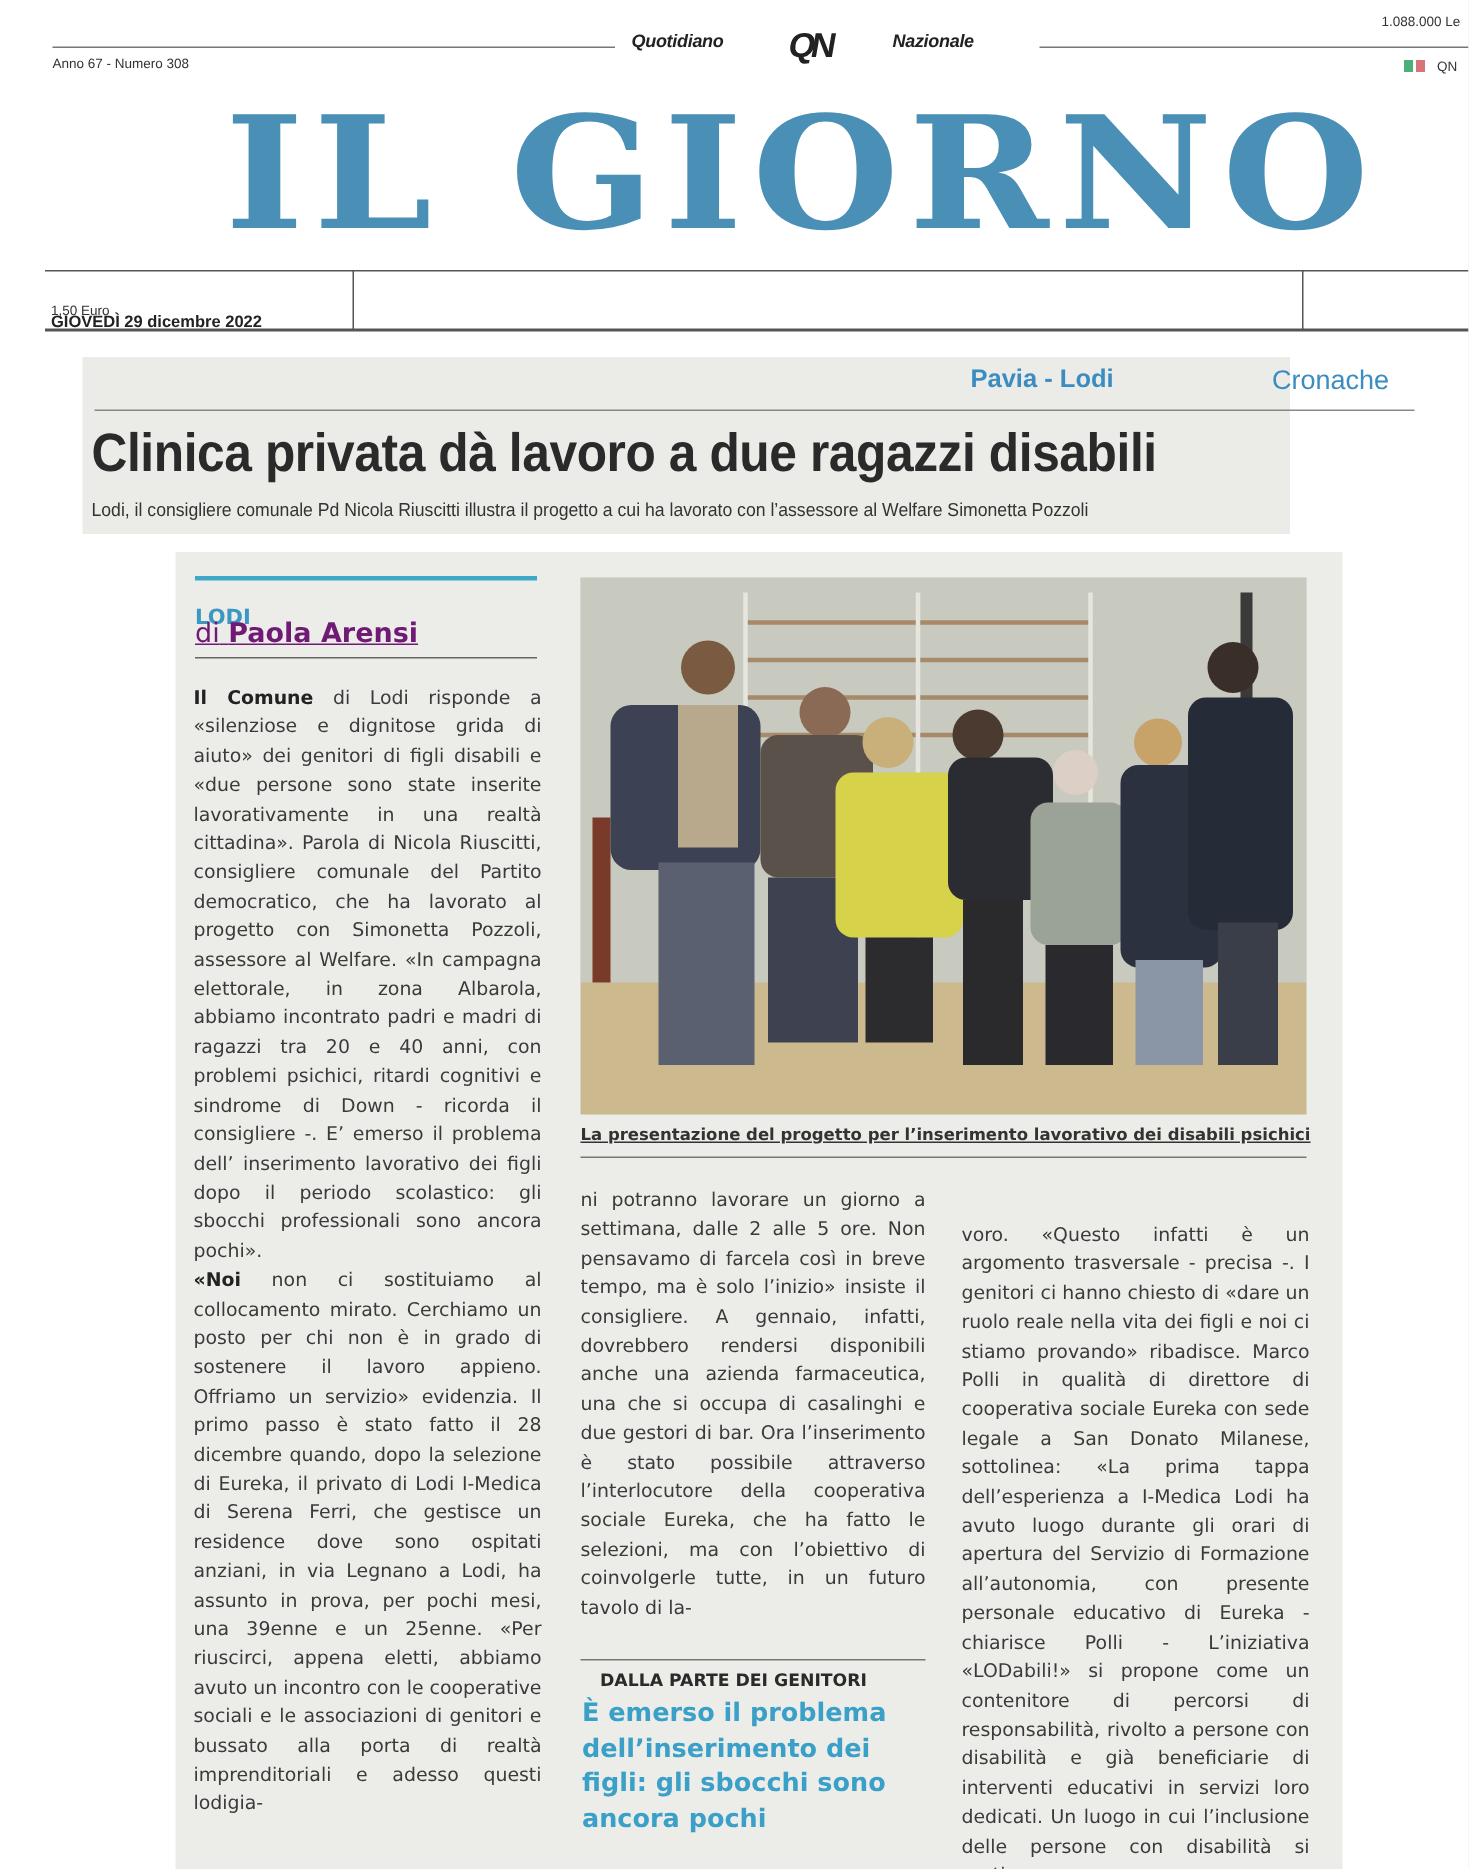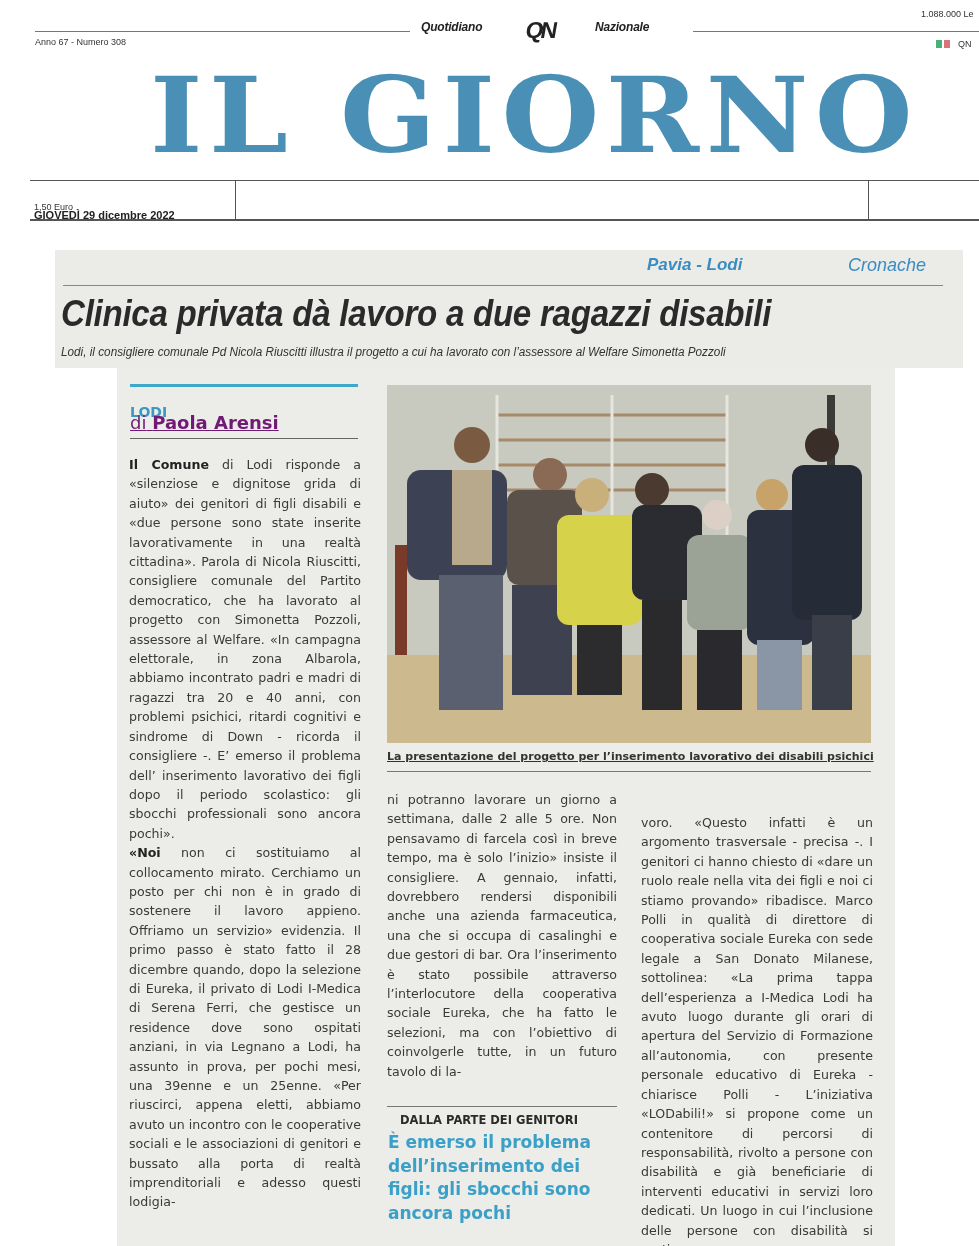--- a/index.html
+++ b/index.html
@@ -29,21 +29,21 @@
 
   .date-row { position:absolute; top:180px; left:0; width:979px; height:40px; }
   .date-row .rule-top { position:absolute; top:0; left:30px; right:0; height:1px; background:#555; }
   .date-row .rule-bot { position:absolute; top:39px; left:30px; right:0; height:2px; background:#555; }
   .date-row .vline { position:absolute; top:0; width:1px; height:40px; background:#555; }
   .date { position:absolute; top:9px; left:34px; font-family:"Liberation Sans", sans-serif; font-weight:bold; font-size:11px; color:#222;margin-top:20px; }
   .price { position:absolute; top:22px; left:34px; font-family:"Liberation Sans", sans-serif; font-size:9px; color:#333; }
   .edition { position:absolute; top:7px; left:370px; font-family:"Liberation Sans", sans-serif; font-weight:bold; font-size:22px; color:#4a87aa; letter-spacing:0.2px; }
 
   
-  .art-head { position:absolute; top:250px; left:55px; width:908px; height:118px; background:#ebebe8;font-style:italic; }
+  .art-head { position:absolute; top:238px; left:55px; width:805px; height:118px; background:#ebebe8; }
   .section { position:absolute; top:5px; left:592px; font-family:"Liberation Sans", sans-serif; font-weight:bold; font-size:17px; color:#3a8cc1; }
   .category { position:absolute; top:5px; left:793px; font-family:"Liberation Sans", sans-serif; font-size:18px; color:#3a8cc1; }
   .head-rule { position:absolute; top:35px; left:8px; width:880px; height:1px; background:#888; }
   .headline { position:absolute; top:43px; left:6px; font-family:"Liberation Sans", sans-serif; font-weight:bold; font-size:36px; color:#2a2a2a; letter-spacing:-0.3px; white-space:nowrap; transform:scaleX(0.92); transform-origin:left center; }
   .subhead { position:absolute; top:95px; left:6px; font-family:"Liberation Sans", sans-serif; font-size:12.5px; color:#333; white-space:nowrap; transform:scaleX(0.94); transform-origin:left center; }
 
   
   .art-body { position:absolute; top:368px; left:117px; width:778px; height:878px; background:#ecece9; }
   .col { position:absolute; font-family:"DejaVu Sans", sans-serif; font-size:12.6px; line-height:19.4px; color:#3a3a3a; text-align:justify; }
   .col p { margin:0; }

